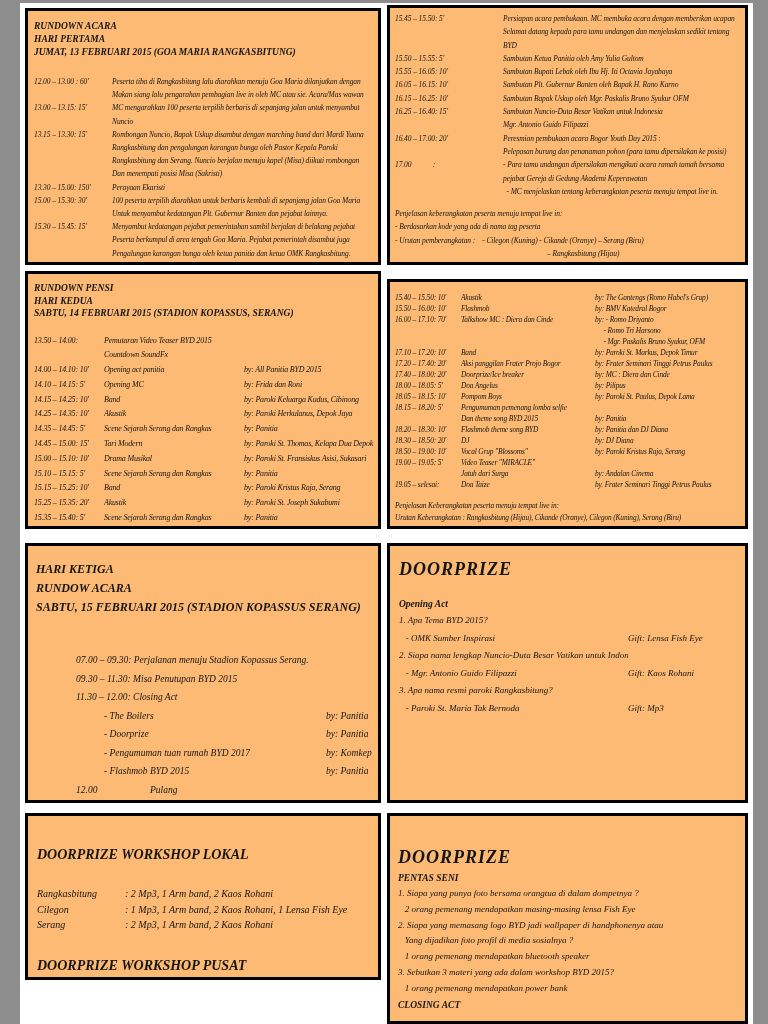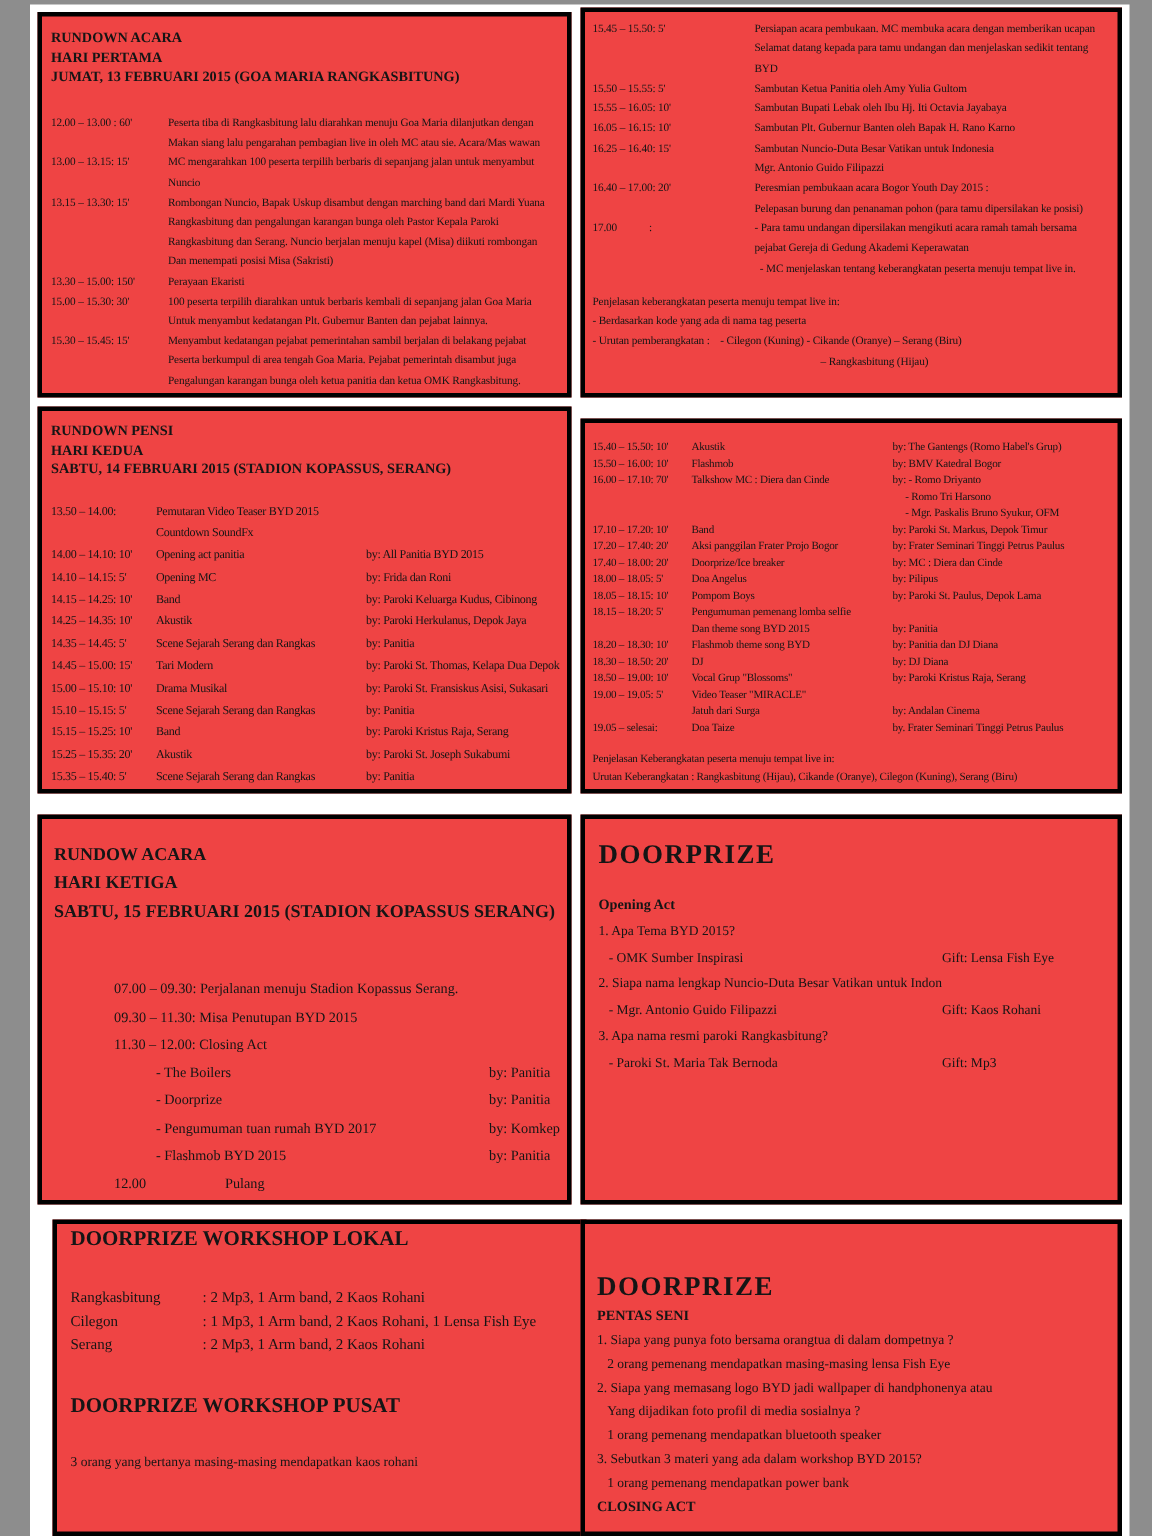--- a/index.html
+++ b/index.html
@@ -6,31 +6,31 @@
   body{
     width:768px;height:1024px;
     background:#8d8d8d;
     font-family:"Liberation Serif","DejaVu Serif",serif;
     color:#151515;
     position:relative;
     overflow:hidden;
   }
   .page{position:absolute;left:20px;top:3px;width:733px;height:1021px;background:#ffffff;}
   .panel{
-    position:absolute;background:#ef4444;border:3px solid #000;
-    box-sizing:border-box;overflow:hidden;
+    position:absolute;background:#fdba74;border:3px solid #000;
+    box-sizing:border-box;overflow:hidden;font-style:italic;
   }
   
   .pA{left:5px;  top:5px;   width:356px;height:257px;padding:9px 5px 0 6px;}
   .pB{left:367px;top:2px;   width:361px;height:260px;padding:4px 4px 0 5px;}
   .pC{left:5px;  top:268px; width:356px;height:258px;padding:8px 4px 0 6px;}
   .pD{left:367px;top:276px; width:361px;height:250px;padding:10px 3px 0 5px;}
   .pE{left:5px;  top:540px; width:356px;height:260px;padding:14px 8px 0 8px;}
   .pF{left:367px;top:540px; width:361px;height:260px;padding:12px 9px 0 9px;}
-  .pG{left:15px;  top:810px; width:356px;height:211px;padding:2px 9px 0 9px;}
+  .pG{left:5px;  top:810px; width:356px;height:167px;padding:30px 9px 0 9px;}
   .pH{left:367px;top:810px; width:361px;height:211px;padding:8px 8px 0 8px;}
 
   .tc{text-align:left;font-weight:bold;}
   
   .titleA{font-size:9.5px;line-height:13px;}
   .bodyA{margin-top:16px;font-size:7.5px;line-height:13.2px;letter-spacing:-0.1px;}
   .rowA{display:flex;white-space:nowrap;}
   .tA{width:78px;flex:none;}
   .xA{flex:1;overflow:hidden;}
   
@@ -199,20 +199,24 @@
         <div class="rowB">
           <span class="tB">15.55 – 16.05: 10'</span>
           <span class="xB">Sambutan Bupati Lebak oleh Ibu Hj. Iti Octavia Jayabaya</span>
         </div>
 
         <div class="rowB">
           <span class="tB">16.05 – 16.15: 10'</span>
           <span class="xB">Sambutan Plt. Gubernur Banten oleh Bapak H. Rano Karno</span>
         </div>
 
+        <div class="rowB">
+          <span class="tB">16.15 – 16.25: 10'</span>
+          <span class="xB">Sambutan Bapak Uskup oleh Mgr. Paskalis Bruno Syukur OFM</span>
+        </div>
 
         <div class="rowB">
           <span class="tB">16.25 – 16.40: 15'</span>
           <span class="xB">Sambutan Nuncio-Duta Besar Vatikan untuk Indonesia</span>
         </div>
 
         <div class="rowB">
           <span class="tB"></span>
           <span class="xB">Mgr. Antonio Guido Filipazzi</span>
         </div>
@@ -458,23 +462,23 @@
     </div>
     <div class="footD">
       <div>Penjelasan Keberangkatan peserta menuju tempat live in:</div>
       <div>Urutan Keberangkatan : Rangkasbitung (Hijau), Cikande (Oranye), Cilegon (Kuning), Serang (Biru)</div>
     </div>
   </section>
 
   <section class="panel pE">
     <div class="titleE tc">
 
+        <div>HARI KETIGA</div>
+
         <div>RUNDOW ACARA</div>
-
-        <div>HARI KETIGA</div>
 
         <div>SABTU, 15 FEBRUARI 2015 (STADION KOPASSUS SERANG)</div>
 
     </div>
     <div class="bodyE">
 
         <div>07.00 – 09.30: Perjalanan menuju Stadion Kopassus Serang.</div>
 
         <div>09.30 – 11.30: Misa Penutupan BYD 2015</div>
 

